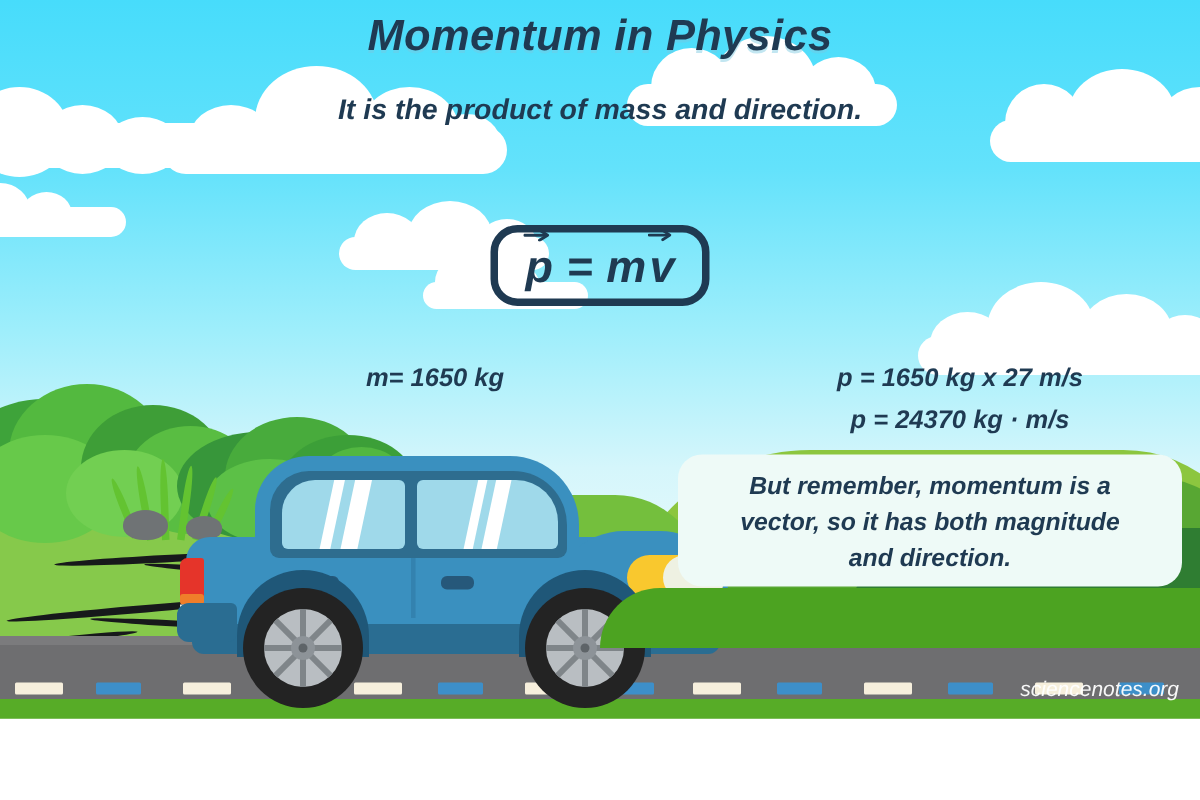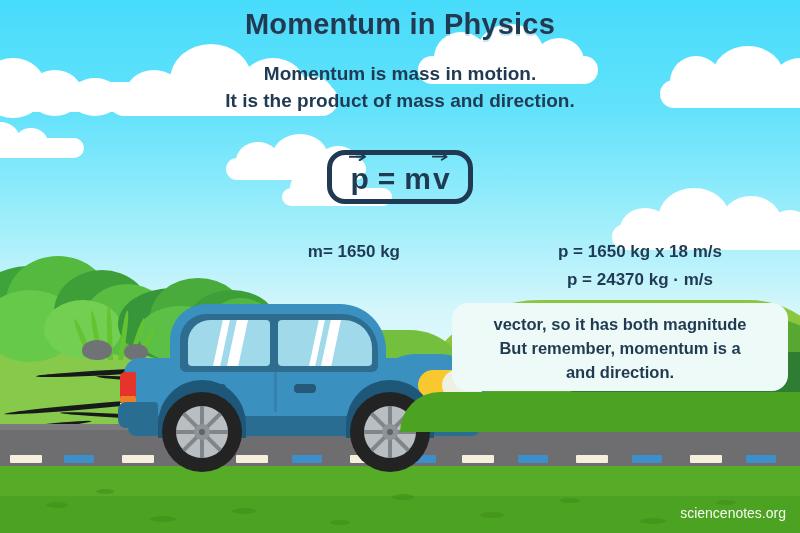--- a/index.html
+++ b/index.html
@@ -1,21 +1,22 @@
 <!DOCTYPE html>
 <html><head>
 <meta charset="utf-8">
 <style>
   html,body{margin:0;padding:0;background:#fff;}
   body{font-family:"Liberation Sans", sans-serif;}
 
   #scene{
     position:relative;
-    width:800px;height:533px;
+    width:800px;height:479px;
     overflow:hidden;
+    font-style:italic;
   }
 
   
   .sky{
     position:absolute;left:0;top:0;width:800px;height:400px;
     background:linear-gradient(180deg,#47dcfb 0%,#63e2fb 28%,#9eeefb 55%,#d5f6fb 78%,#edfbfc 100%);
   }
 
   
   .cloud{position:absolute;pointer-events:none;}
@@ -138,21 +139,21 @@
     display:flex;align-items:flex-start;gap:2px;line-height:1;
     padding-top:4px;
   }
   .vec{position:relative;display:inline-block;}
   .vec .arw{
     position:absolute;left:-1px;top:-13px;width:100%;height:10px;
     display:block;
   }
 
   .left-vals{
-    position:absolute;left:180px;top:238px;width:220px;text-align:right;
+    position:absolute;left:180px;top:238px;width:220px;text-align:center;
     font-size:17px;font-weight:bold;color:#1f3a52;line-height:28px;
   }
   .right-vals{
     position:absolute;left:490px;top:238px;width:300px;text-align:center;
     font-size:17px;font-weight:bold;color:#1f3a52;line-height:28px;
   }
 
   .bubble{
     position:absolute;left:452px;top:303px;width:336px;height:88px;
     background:#eefaf7;border-radius:16px;
@@ -380,21 +381,20 @@
       <div class="wheel-hub" style="left:269px;top:133px;width:6px;height:6px;background:#5e6468;"></div>
     </div>
 
   </div>
 
   <div class="hill-near"></div>
 
   <div class="title">Momentum in Physics</div>
 
   <div class="subtitle">
-    <div>Momentum is mass in motion.</div>
     <div>It is the product of mass and direction.</div>
   </div>
 
   <div class="formula-box">
     <div class="formula">
       <span class="vec">
         <svg class="arw" viewBox="0 0 24 10">
           <path d="M1 6 L20 6" stroke="#1f3a52" stroke-width="2.6" stroke-linecap="round" fill="none"></path>
           <path d="M14 1.5 L21 6 L14 10.5" stroke="#1f3a52" stroke-width="2.6" stroke-linecap="round" stroke-linejoin="round" fill="none"></path>
         </svg>
@@ -410,25 +410,25 @@
         <span>v</span>
       </span>
     </div>
   </div>
 
   <div class="left-vals">
     <div>m= 1650 kg</div>
   </div>
 
   <div class="right-vals">
-    <div>p = 1650 kg x 18 m/s</div>
+    <div>p = 1650 kg x 27 m/s</div>
     <div>p = 24370 kg · m/s</div>
   </div>
 
   <div class="bubble">
+    <div>But remember, momentum is a</div>
     <div>vector, so it has both magnitude</div>
-    <div>But remember, momentum is a</div>
     <div>and direction.</div>
   </div>
 
   <div class="watermark">sciencenotes.org</div>
 
 </div>
 
 </body></html>

